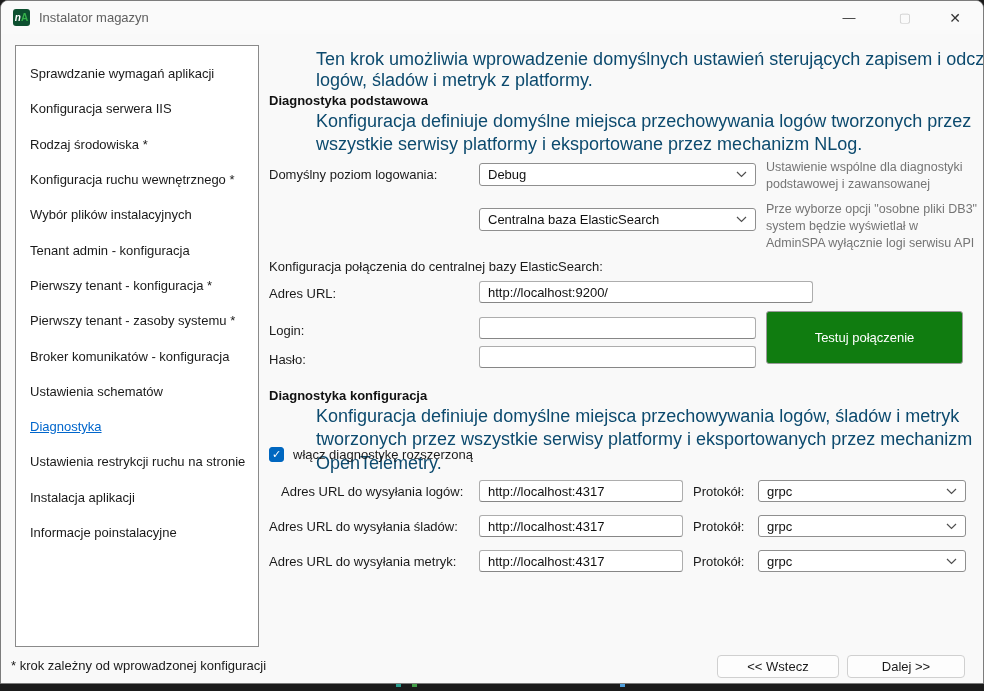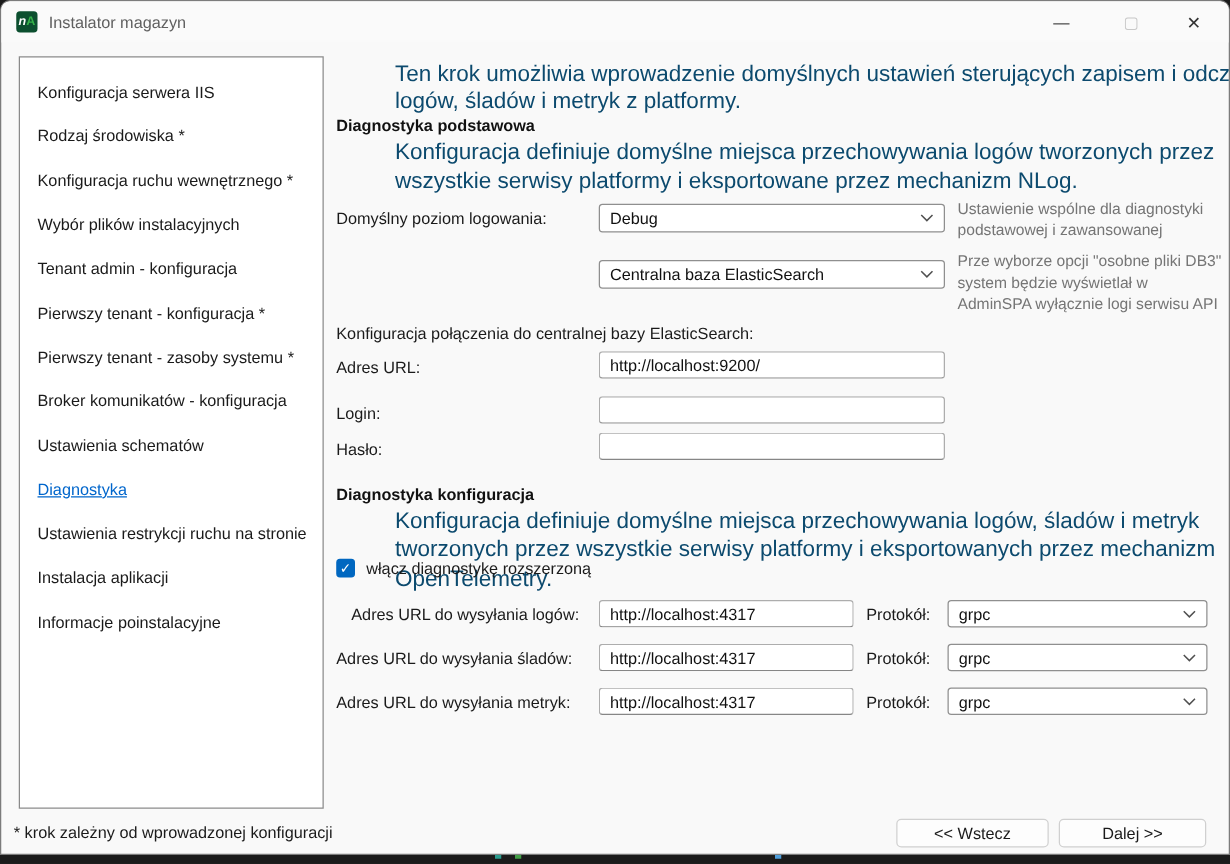--- a/index.html
+++ b/index.html
@@ -84,20 +84,21 @@
         <span>n</span>
         <span class="a2">A</span>
       </div>
     <div id="title-text">Instalator magazyn</div>
     <div id="btn-min" class="win-btn">—</div>
     <div id="btn-max" class="win-btn">▢</div>
     <div id="btn-close" class="win-btn">✕</div>
   </div>
 
   <div id="sidebar">
+    <div class="sidebar-item">Sprawdzanie wymagań aplikacji</div>
     <div class="sidebar-item">Konfiguracja serwera IIS</div>
     <div class="sidebar-item">Rodzaj środowiska *</div>
     <div class="sidebar-item">Konfiguracja ruchu wewnętrznego *</div>
     <div class="sidebar-item">Wybór plików instalacyjnych</div>
     <div class="sidebar-item">Tenant admin - konfiguracja</div>
     <div class="sidebar-item">Pierwszy tenant - konfiguracja *</div>
     <div class="sidebar-item">Pierwszy tenant - zasoby systemu *</div>
     <div class="sidebar-item">Broker komunikatów - konfiguracja</div>
     <div class="sidebar-item">Ustawienia schematów</div>
     <div class="sidebar-item active">Diagnostyka</div>
@@ -128,28 +129,29 @@
         <svg width="11" height="7" viewBox="0 0 11 7">
           <polyline points="1,1 5.5,5.5 10,1" fill="none" stroke="#505050" stroke-width="1.2"></polyline>
         </svg>
       </span>
   </div>
   <div class="abs note" style="left:765px; top:200px; width:212px;">Prze wyborze opcji "osobne pliki DB3" system będzie wyświetlał w AdminSPA wyłącznie logi serwisu API</div>
 
   <div class="abs lbl" style="left:268px; top:258px;">Konfiguracja połączenia do centralnej bazy ElasticSearch:</div>
 
   <div class="abs lbl" style="left:268px; top:285px;">Adres URL:</div>
-  <input class="abs tinput" style="left: 478px; top: 280px; width: 277px; height: 22px;" value="http://localhost:9200/">
+  <input class="abs tinput" style="left: 478px; top: 280px; width: 334px; height: 22px;" value="http://localhost:9200/">
 
   <div class="abs lbl" style="left:268px; top:322px;">Login:</div>
   <input class="abs tinput" style="left: 478px; top: 316px; width: 277px; height: 22px;" value="">
 
   <div class="abs lbl" style="left:268px; top:351px;">Hasło:</div>
   <input class="abs tinput" style="left: 478px; top: 345px; width: 277px; height: 22px;" value="">
 
+  <button id="test-btn" class="abs" style="left:765px; top:310px; width:197px; height:53px;">Testuj połączenie</button>
 
   <div class="abs heading" style="left:268px; top:387px;">Diagnostyka konfiguracja</div>
   <div class="abs gray" style="left:268px; top:404px; width:704px; line-height:1.3;">Konfiguracja definiuje domyślne miejsca przechowywania logów, śladów i metryk tworzonych przez wszystkie serwisy platformy i eksportowanych przez mechanizm OpenTelemetry.</div>
 
   <div class="abs" style="left:268px; top:446px; display:flex; align-items:center; gap:9px;">
     <span class="checkbox">
         <span>✓</span>
       </span>
     <span class="lbl">włącz diagnostykę rozszerzoną</span>
   </div>

